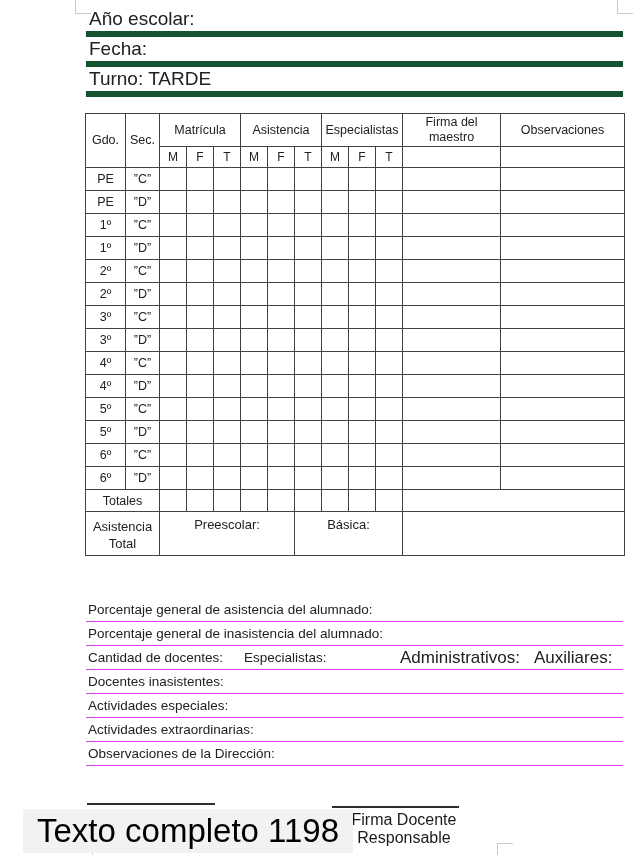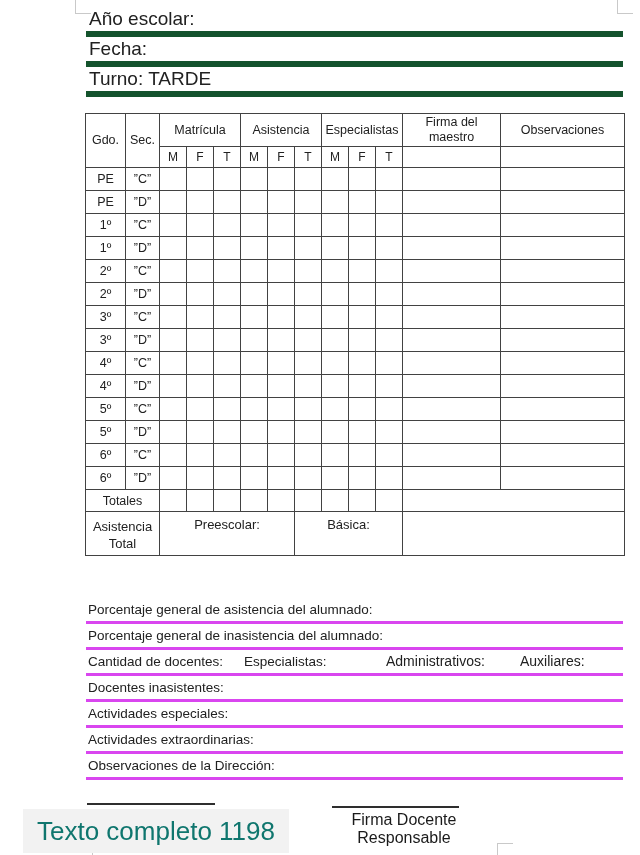--- a/index.html
+++ b/index.html
@@ -36,35 +36,35 @@
   tr.h2 th{font-size:12px;}
   tbody.rows tr{height:23px;margin-top:32px;}
   tr.totales-row{height:22px;}
   .totales-cell{font-weight:bold;}
   tr.foot-row{height:44px;}
   tr.foot-row td{vertical-align:top;padding-top:4px;font-size:13px;line-height:17px;}
   td.atotal{vertical-align:middle !important;padding-top:2px !important;}
 
   
   .bottomfields{position:absolute;left:86px;top:598px;width:537px;}
-  .brow{position:relative;border-bottom:3px solid #d946ef;height:23px;line-height:23px;
+  .brow{position:relative;border-bottom:1px solid #d946ef;height:23px;line-height:23px;
         font-size:13.5px;padding-left:2px;}
   .brow span.at{position:absolute;top:0;text-align:center;}
-  .sm{font-size:14px;}
+  .sm{font-size:17px;margin-left:14px;}
 
   
   .sig-line{position:absolute;border-top:2px solid #2e2e2e;}
   .sig-left{left:87px;top:803px;width:128px;}
   .sig-right{left:332px;top:806px;width:127px;}
   .sig-label{position:absolute;left:318px;top:811px;width:172px;text-align:center;font-size:16px;color:#1a1a1a;}
 
   
   .watermark{
     position:absolute;left:23px;top:809px;height:44px;line-height:44px;
-    padding:0 14px;background:#f2f2f2;color:#0f766e;font-size:26px;white-space:nowrap;
+    padding:0 14px;background:#f2f2f2;color:#000000;font-size:33px;white-space:nowrap;
   }
 </style>
 </head>
 <body>
 
 <div class="page">
 
   <div class="corner c-tl"></div>
   <div class="corner c-tr"></div>
   <div class="corner c-br"></div>

